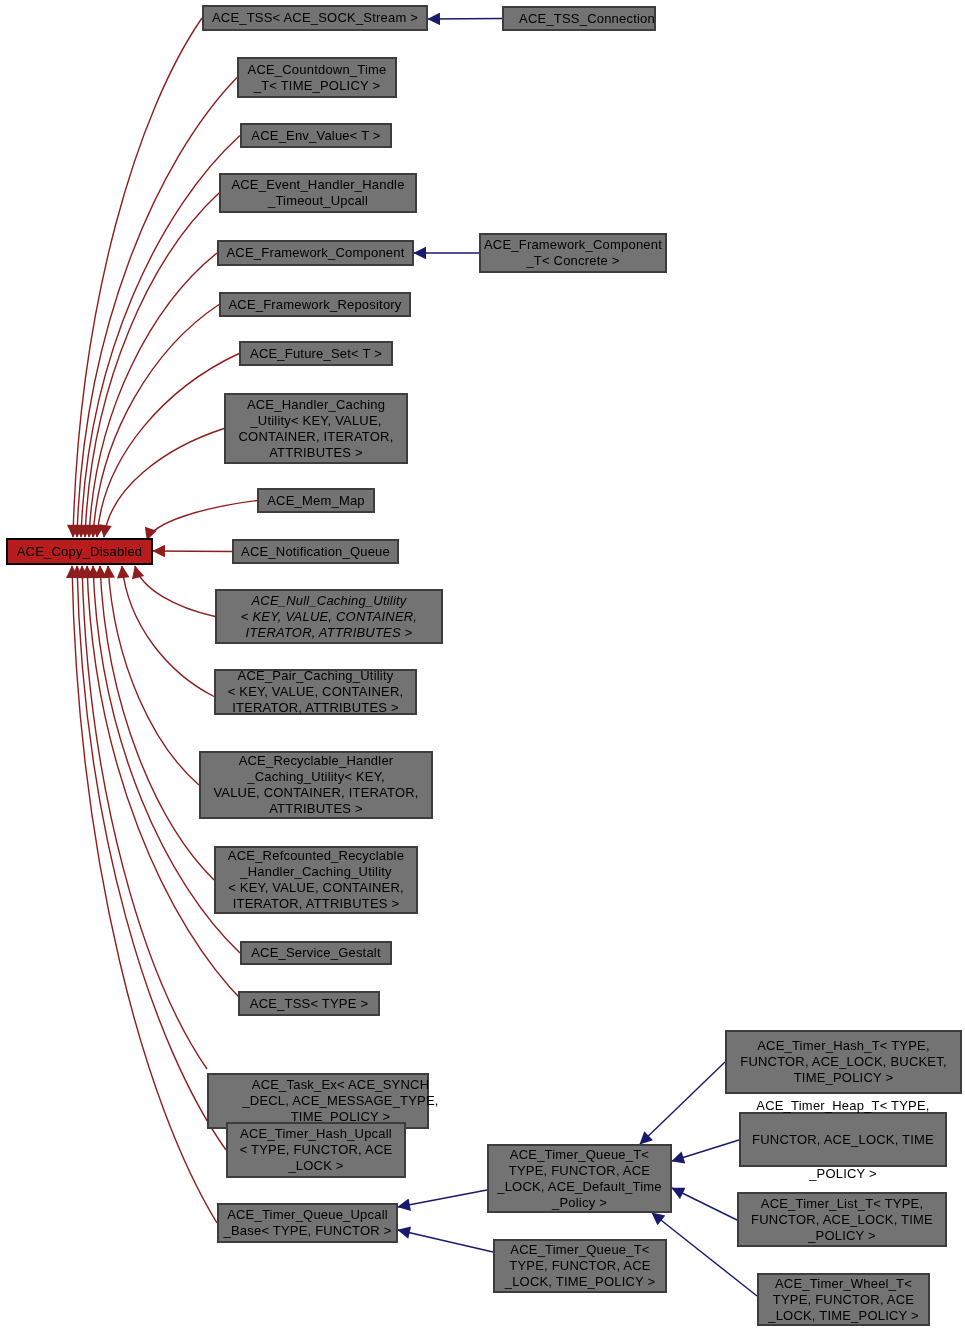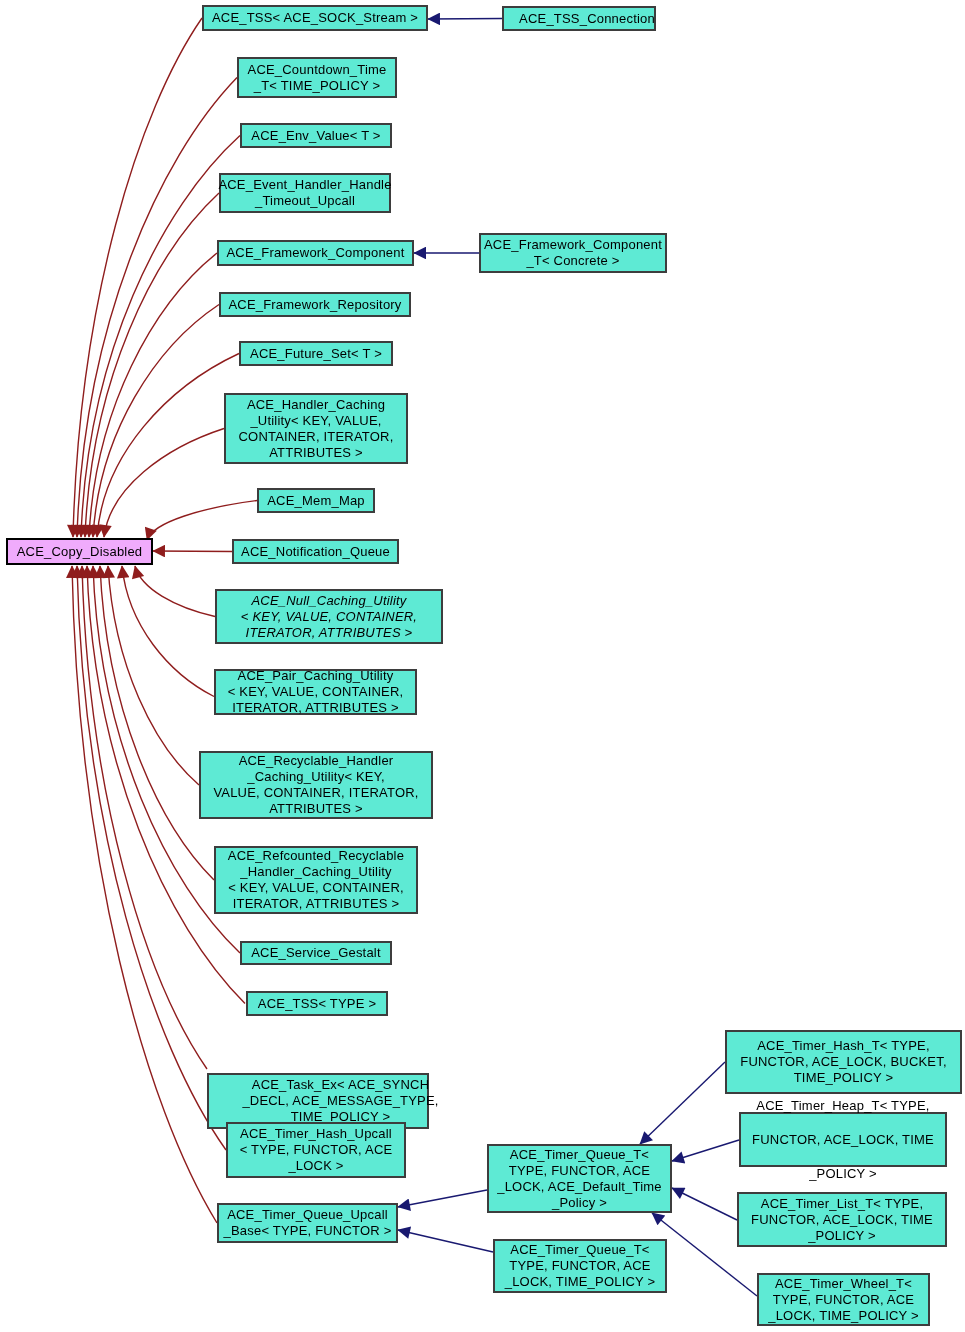--- a/index.html
+++ b/index.html
@@ -18,35 +18,35 @@
   #edge-layer {
     position: absolute;
     left: 0;
     top: 0;
     width: 965px;
     height: 1332px;
   }
   .node {
     position: absolute;
     box-sizing: border-box;
-    background: #5eead4;
+    background: #737373;
     border: 2px solid #3d3d3d;
     display: flex;
     flex-direction: column;
     justify-content: center;
     align-items: center;
     text-align: center;
     font-size: 13px;
     line-height: 16px;
     color: #000000;
     letter-spacing: 0.2px;
     cursor: pointer;
   }
   .node.focus {
-    background: #f0abfc;
+    background: #b91c1c;
     border-color: #000000;
     cursor: default;
   }
   .node .line {
     display: block;
     white-space: nowrap;
   }
 </style>
 </head>
 <body>
@@ -99,21 +99,21 @@
       <div class="node" style="left: 502px; top: 6px; width: 154px; height: 25px; padding-left: 16px;">
         <span class="line">ACE_TSS_Connection</span>
       </div>
       <div class="node" style="left: 237px; top: 57px; width: 160px; height: 41px;">
         <span class="line">ACE_Countdown_Time</span>
         <span class="line">_T&lt; TIME_POLICY &gt;</span>
       </div>
       <div class="node" style="left: 240px; top: 123px; width: 152px; height: 25px;">
         <span class="line">ACE_Env_Value&lt; T &gt;</span>
       </div>
-      <div class="node" style="left: 219px; top: 173px; width: 172px; height: 40px;">
+      <div class="node" style="left: 219px; top: 173px; width: 198px; height: 40px;">
         <span class="line">ACE_Event_Handler_Handle</span>
         <span class="line">_Timeout_Upcall</span>
       </div>
       <div class="node" style="left: 217px; top: 240px; width: 197px; height: 26px;">
         <span class="line">ACE_Framework_Component</span>
       </div>
       <div class="node" style="left: 479px; top: 233px; width: 188px; height: 40px;">
         <span class="line">ACE_Framework_Component</span>
         <span class="line">_T&lt; Concrete &gt;</span>
       </div>
@@ -153,21 +153,21 @@
       </div>
       <div class="node" style="left: 214px; top: 846px; width: 204px; height: 68px;">
         <span class="line">ACE_Refcounted_Recyclable</span>
         <span class="line">_Handler_Caching_Utility</span>
         <span class="line">&lt; KEY, VALUE, CONTAINER,</span>
         <span class="line">ITERATOR, ATTRIBUTES &gt;</span>
       </div>
       <div class="node" style="left: 240px; top: 941px; width: 152px; height: 24px;">
         <span class="line">ACE_Service_Gestalt</span>
       </div>
-      <div class="node" style="left: 246px; top: 991px; width: 142px; height: 25px;">
+      <div class="node" style="left: 238px; top: 991px; width: 142px; height: 25px;">
         <span class="line">ACE_TSS&lt; TYPE &gt;</span>
       </div>
       <div class="node" style="left: 207px; top: 1073px; width: 222px; height: 56px; padding-left: 45px;">
         <span class="line">ACE_Task_Ex&lt; ACE_SYNCH</span>
         <span class="line">_DECL, ACE_MESSAGE_TYPE,</span>
         <span class="line">TIME_POLICY &gt;</span>
       </div>
       <div class="node" style="left: 226px; top: 1122px; width: 180px; height: 56px;">
         <span class="line">ACE_Timer_Hash_Upcall</span>
         <span class="line">&lt; TYPE, FUNCTOR, ACE</span>

